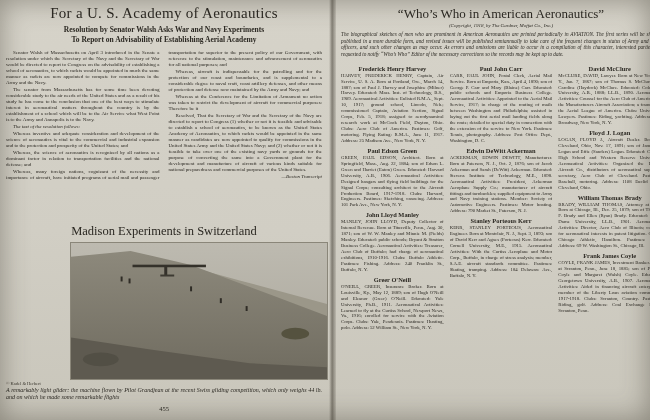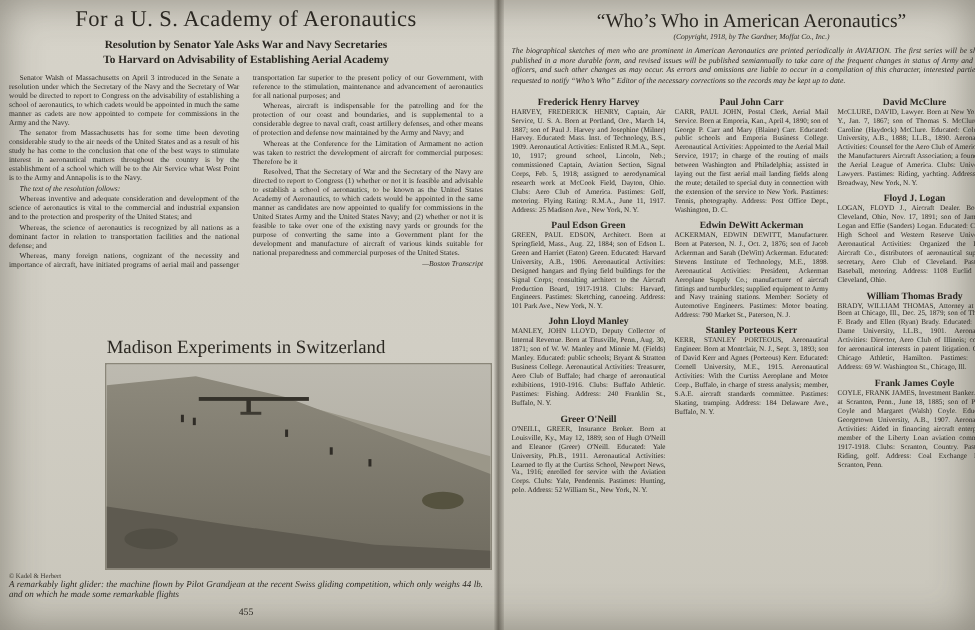--- a/index.html
+++ b/index.html
@@ -53,22 +53,22 @@
   .entry-bio { font-size: 4.8px; line-height: 1.24; text-align: justify; }
 </style>
 </head>
 <body>
 
 <div class="spread">
 
   <div class="page left">
     <h1 class="article-title">For a U. S. Academy of Aeronautics</h1>
     <div class="subtitle">
-      <div>Resolution by Senator Yale Asks War and Navy Secretaries</div>
-      <div>To Harvard on Advisability of Establishing Aerial Academy</div>
+      <div>Resolution by Senator Walsh Asks War and Navy Experiments</div>
+      <div>To Report on Advisability of Establishing Aerial Academy</div>
     </div>
 
     <div class="body-cols">
       <p>Senator Walsh of Massachusetts on April 3 introduced in the Senate a resolution under which the Secretary of the Navy and the Secretary of War would be directed to report to Congress on the advisability of establishing a school of aeronautics, to which cadets would be appointed in much the same manner as cadets are now appointed to compete for commissions in the Army and the Navy.</p>
       <p>The senator from Massachusetts has for some time been devoting considerable study to the air needs of the United States and as a result of his study he has come to the conclusion that one of the best ways to stimulate interest in aeronautical matters throughout the country is by the establishment of a school which will be to the Air Service what West Point is to the Army and Annapolis is to the Navy.</p>
       <p class="lead-italic">The text of the resolution follows:</p>
       <p>Whereas inventive and adequate consideration and development of the science of aeronautics is vital to the commercial and industrial expansion and to the protection and prosperity of the United States; and</p>
       <p>Whereas, the science of aeronautics is recognized by all nations as a dominant factor in relation to transportation facilities and the national defense; and</p>
       <p>Whereas, many foreign nations, cognizant of the necessity and importance of aircraft, have initiated programs of aerial mail and passenger transportation far superior to the present policy of our Government, with reference to the stimulation, maintenance and advancement of aeronautics for all national purposes; and</p>
       <p>Whereas, aircraft is indispensable for the patrolling and for the protection of our coast and boundaries, and is supplemental to a considerable degree to naval craft, coast artillery defenses, and other means of protection and defense now maintained by the Army and Navy; and</p>

